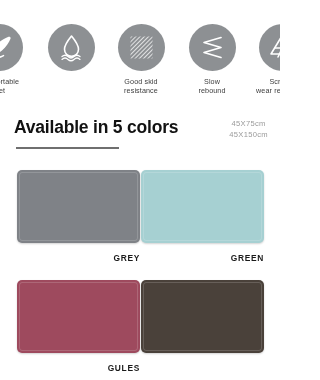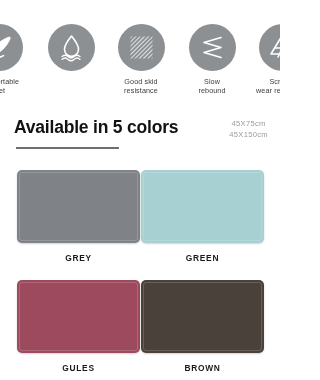--- a/index.html
+++ b/index.html
@@ -128,21 +128,21 @@
     left: 2px;
     top: 2px;
     right: 2px;
     bottom: 2px;
     border-radius: 3px;
     border: 1px solid rgba(255,255,255,0.16);
     pointer-events: none;
   }
   .swatch-name {
     margin-top: 10px;
-    text-align: center;
+    text-align: right;
     font-size: 8.4px;
     font-weight: bold;
     color: #1a1a1a;
     letter-spacing: 0.7px;
   }
 </style>
 </head>
 <body>
 
 <div class="features">
@@ -227,15 +227,14 @@
     <div class="swatch-name">GREEN</div>
   </div>
 
   <div class="swatch-cell swatch-col-0 swatch-row-1">
     <div class="swatch-mat" style="background: rgb(158, 74, 94);"></div>
     <div class="swatch-name">GULES</div>
   </div>
 
   <div class="swatch-cell swatch-col-1 swatch-row-1">
     <div class="swatch-mat" style="background: rgb(74, 65, 58);"></div>
-    <div class="swatch-name">BROWN</div>
   </div>
 </div>
 
 </body></html>

